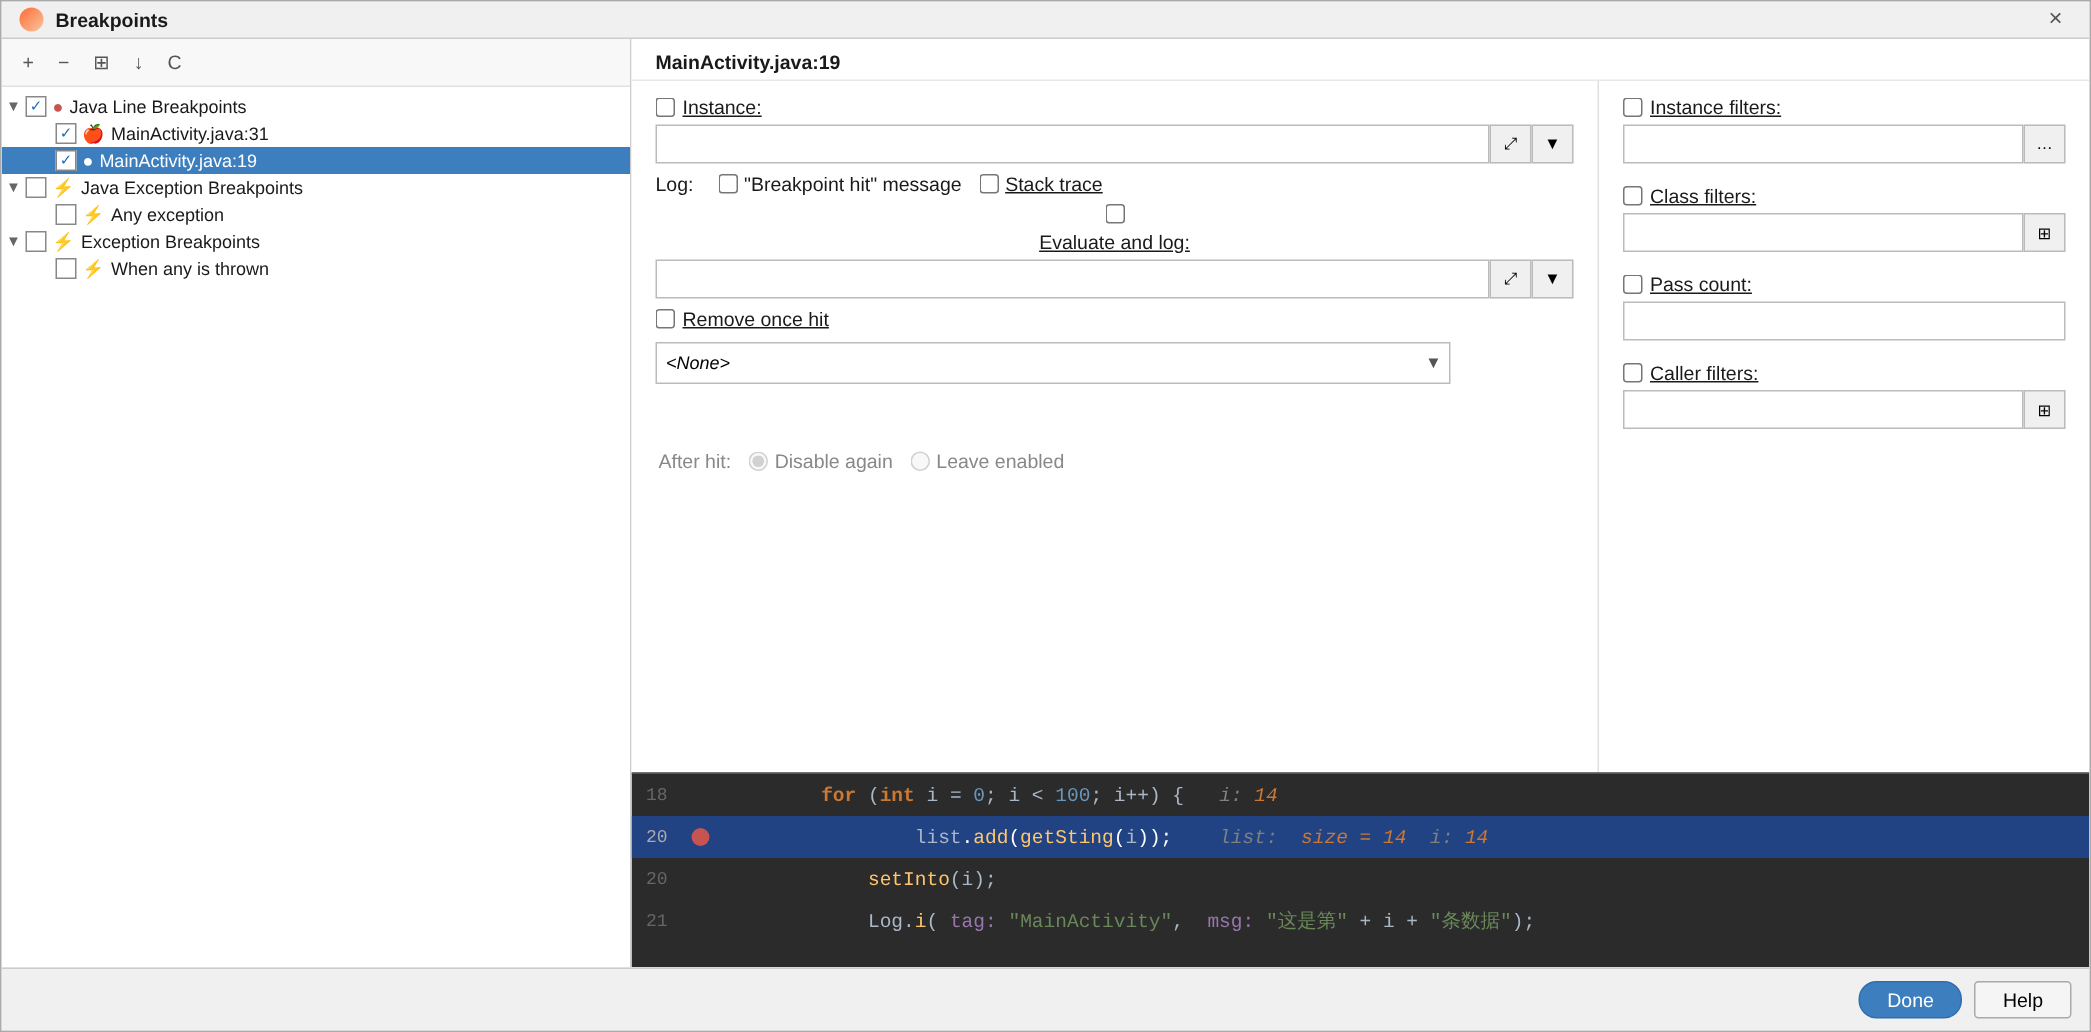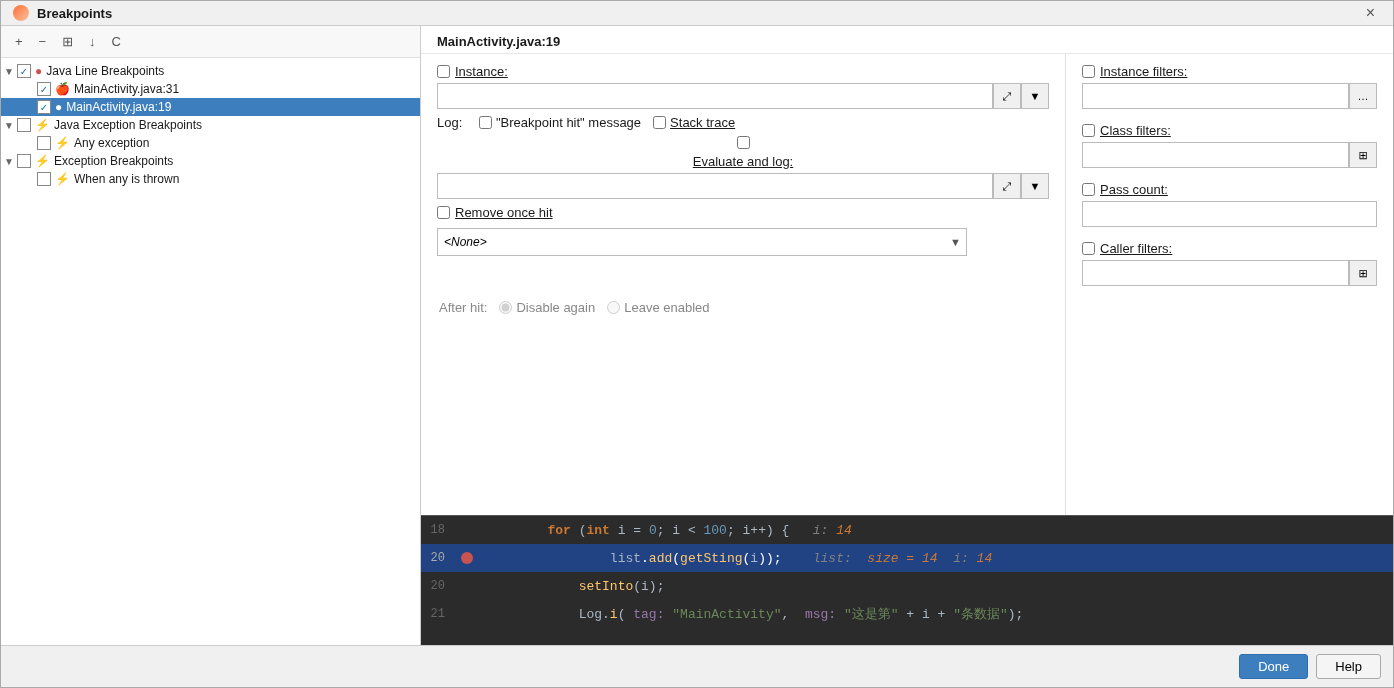--- a/index.html
+++ b/index.html
@@ -69,21 +69,21 @@
     .kw { color: #cc7832; font-weight: bold; }
     .num { color: #6897bb; }
     .str { color: #6a8759; }
     .hint { color: #808080; font-style: italic; }
     .hint-val { color: #cc7832; }
     .method { color: #ffc66d; }
     .var { color: #a9b7c6; }
     .comment-inline { color: #9876aa; }
     .footer { display: flex; justify-content: flex-end; align-items: center; gap: 8px; padding: 8px 12px; border-top: 1px solid #ccc; background: #f0f0f0; }
     .footer-btn { padding: 4px 18px; font-size: 13px; border: 1px solid #aaa; border-radius: 3px; cursor: pointer; background: #f5f5f5; }
-    .footer-btn.primary { background: #3d7ebf; color: #fff; border-color: #2d6eaf; }
+    .footer-btn.primary { background: #3d7ebf; color: #fff; border-color: #2d6eaf; border-radius: 12px; }
     .select-wrapper { position: relative; display: inline-block; }
     .select-wrapper select { appearance: none; padding-right: 28px; font-style: italic; }
     .select-arrow { position: absolute; right: 6px; top: 50%; transform: translateY(-50%); pointer-events: none; font-size: 11px; color: #555; }
   </style>
 </head>
 <body>
 
 <div class="window">
 
   <div class="title-bar">

